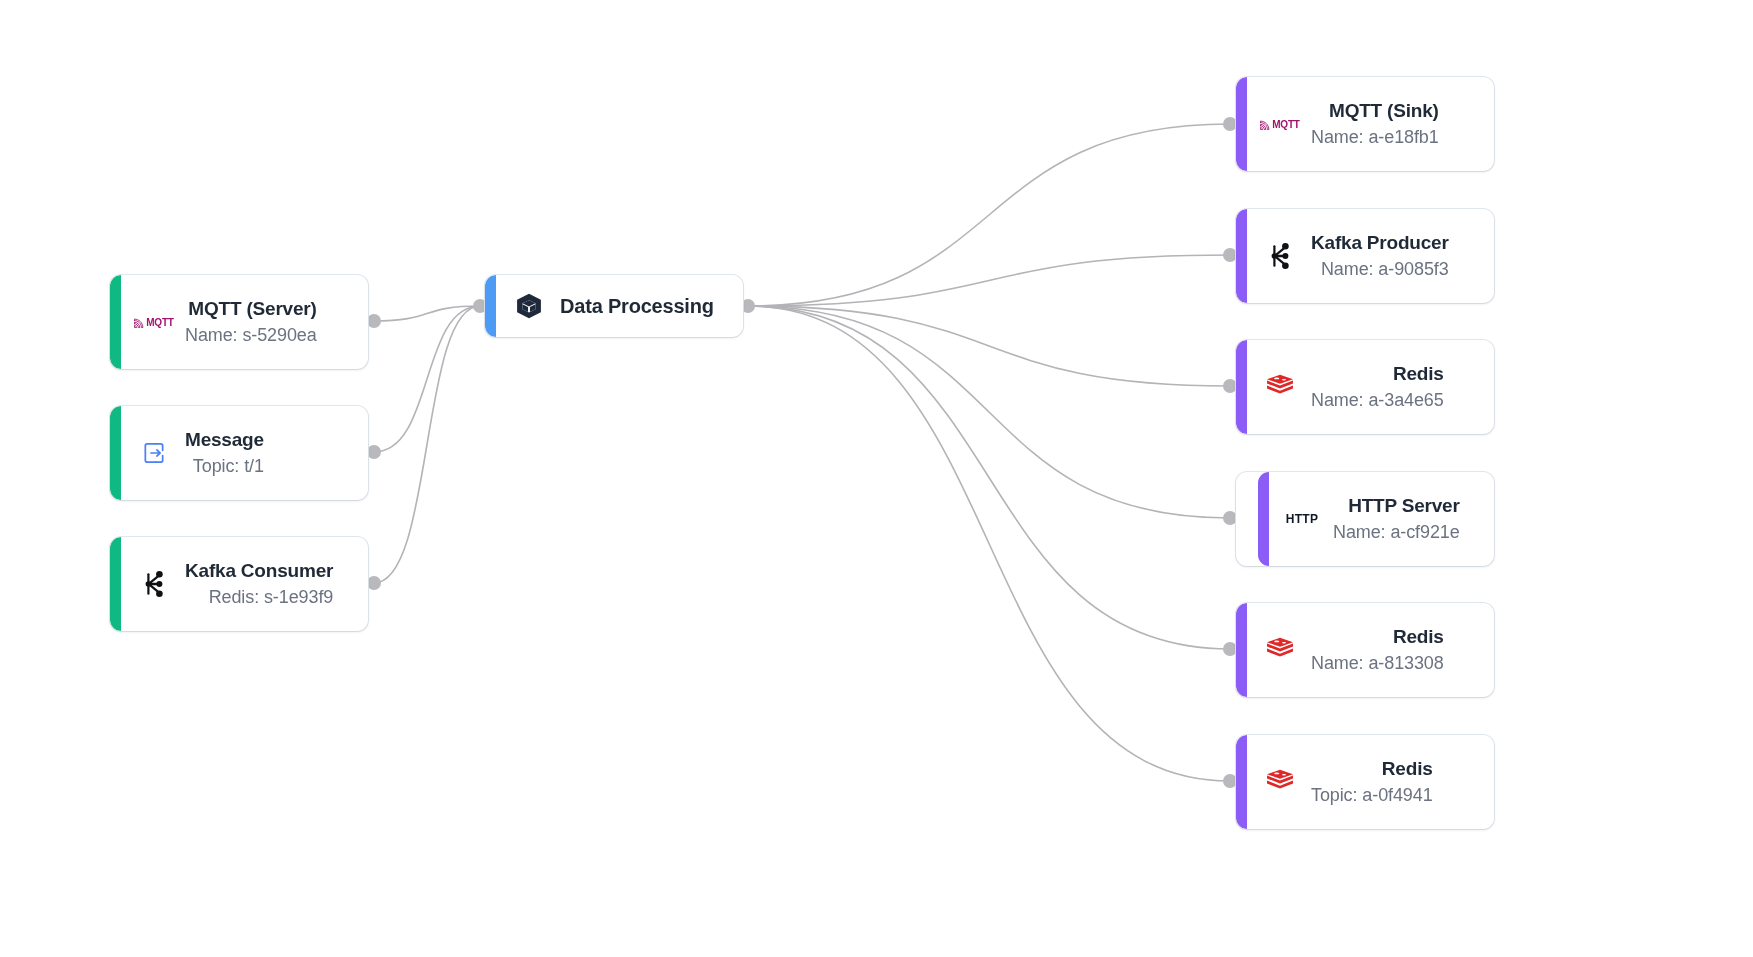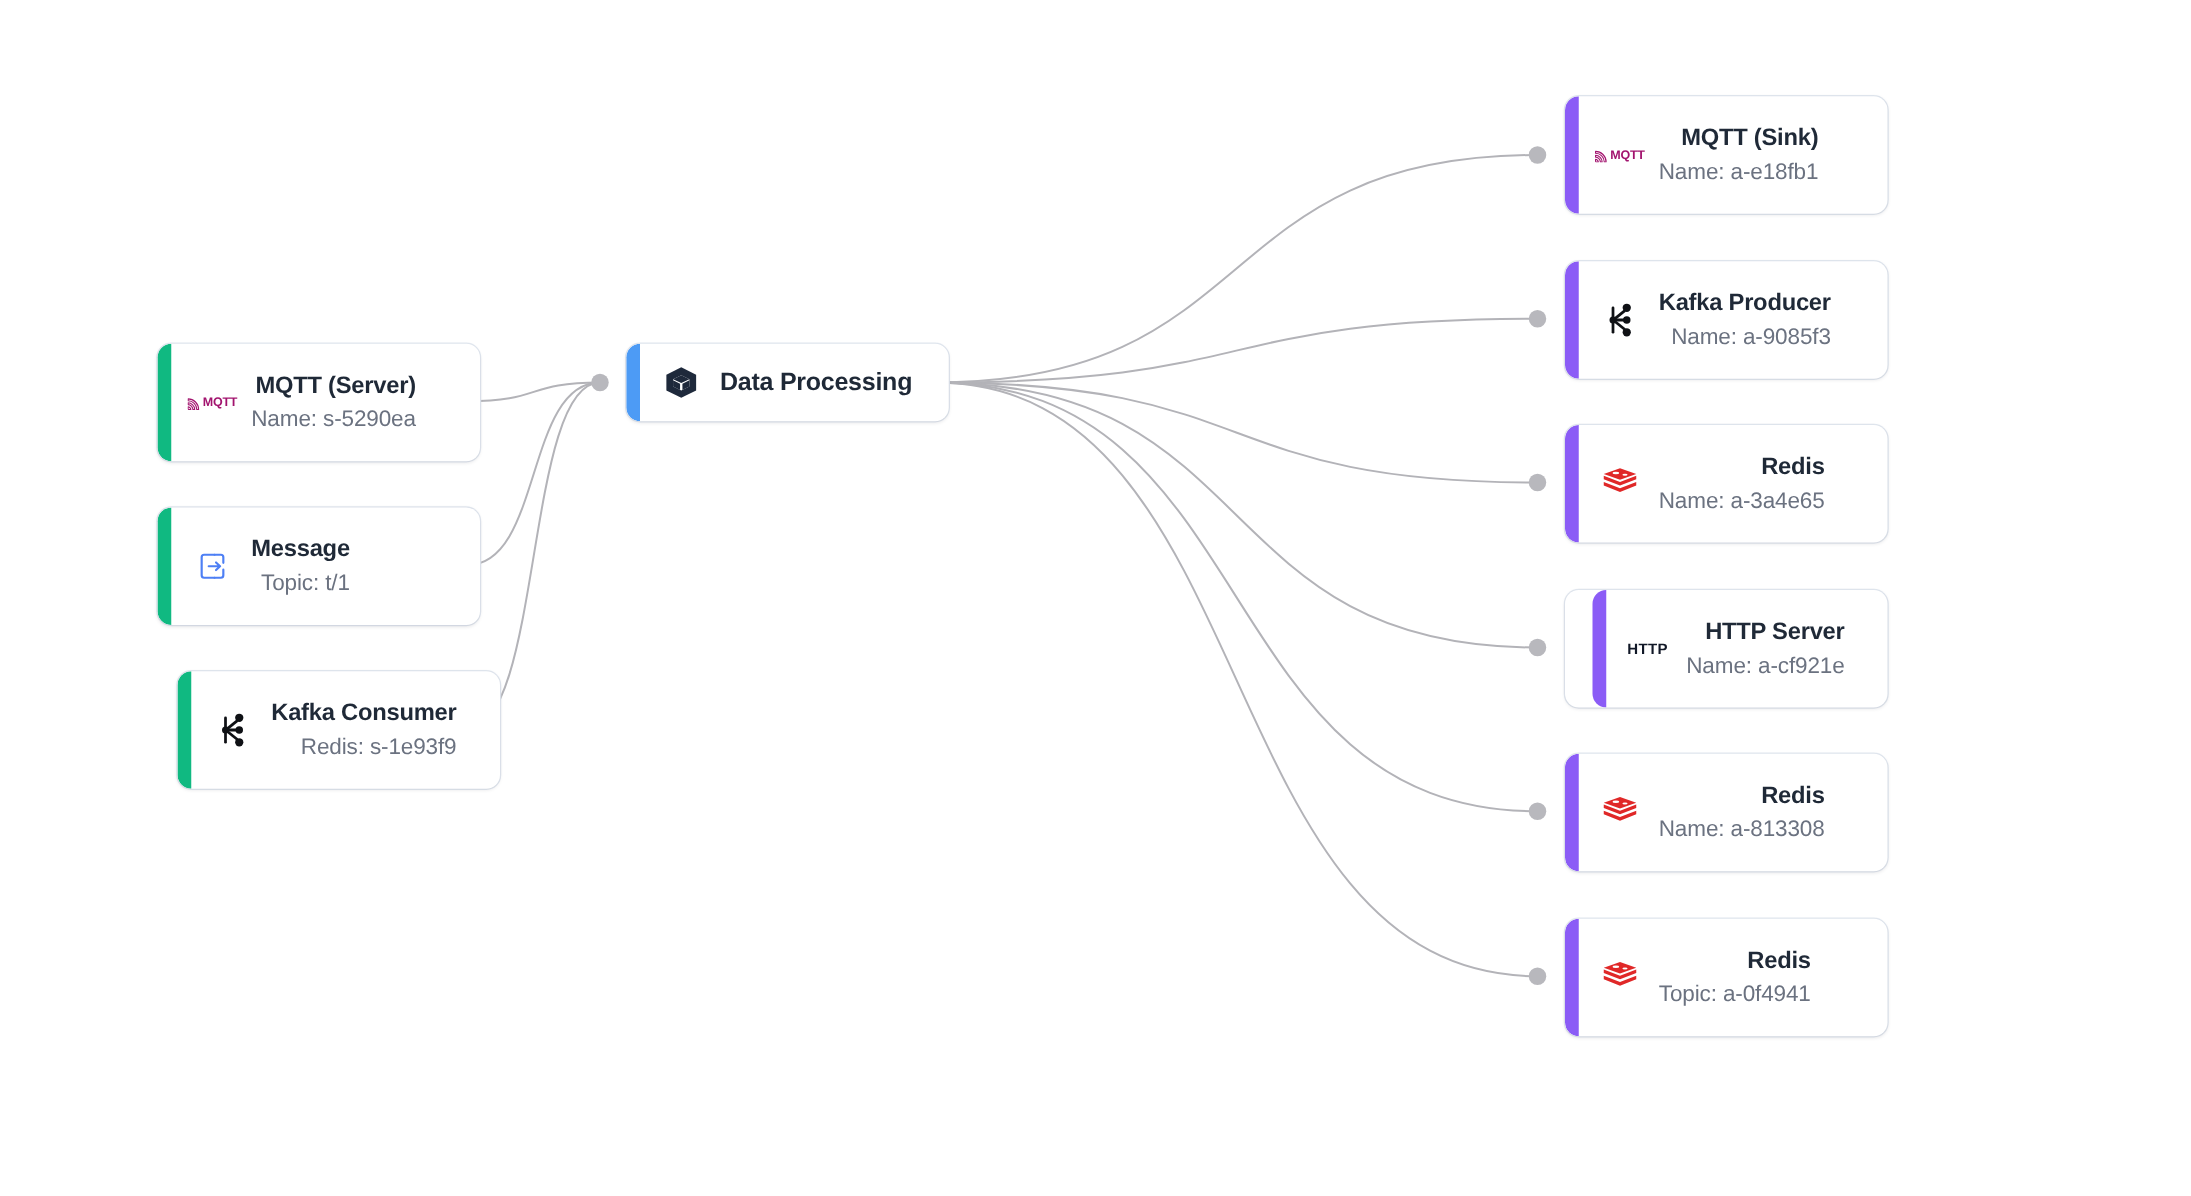--- a/index.html
+++ b/index.html
@@ -13,21 +13,20 @@
   #edge-layer { position: absolute; inset: 0; width: 1753px; height: 957px; pointer-events: none; }
 
   .node {
     position: absolute;
     display: flex;
     align-items: stretch;
     background: #ffffff;
     border-radius: 11px;
     box-shadow: 0 1px 3px rgba(16,24,40,.10), 0 0 0 1px rgba(226,232,240,.95);
     overflow: hidden;
-    margin-left: 16px;
   }
   .accent { width: 11px; flex: 0 0 11px; border-radius: 11px 0 0 11px; }
   .node-body { display: flex; align-items: center; gap: 14px; padding: 14px 22px 14px 16px; flex: 1; }
   .icon-wrap {
     width: 34px; height: 34px; flex: 0 0 34px;
     display: flex; align-items: center; justify-content: center;
   }
   .node-text { display: flex; flex-direction: column; justify-content: center; gap: 5px; text-align: right; }
   .node-title { font-size: 19px; font-weight: 700; color: #1f2937; letter-spacing: -.2px; white-space: nowrap; }
   .node-sub { font-size: 18px; font-weight: 400; color: #6b7280; letter-spacing: -.1px; white-space: nowrap; }
@@ -95,21 +94,21 @@
               <path d="M13.5 3.5h4.7A1.8 1.8 0 0 1 20 5.3v4.2M13.5 20.5h4.7a1.8 1.8 0 0 0 1.8-1.8v-4.2" stroke="#4d7ff5" stroke-width="1.6" stroke-linecap="round"></path>
               <path d="M9.2 12h8.4M14.6 9.2 17.6 12l-3 2.8" stroke="#4d7ff5" stroke-width="1.6" stroke-linecap="round" stroke-linejoin="round"></path>
             </svg>
           </div>
           <div class="node-text">
             <div class="node-title">Message</div>
             <div class="node-sub">Topic: t/1</div>
           </div>
         </div>
       </div>
-      <div class="node src" style="left: 126px; top: 537px;">
+      <div class="node src" style="left: 110px; top: 537px;">
         <div class="accent" style="background: rgb(16, 185, 129);"></div>
         <div class="node-body">
           <div class="icon-wrap">
             <svg width="24" height="28" viewBox="0 0 24 28">
               <g fill="#0f1115">
                 <circle cx="17.4" cy="4.2" r="3.3"></circle>
                 <circle cx="17.4" cy="23.8" r="3.3"></circle>
                 <circle cx="17.4" cy="14" r="3.0"></circle>
                 <circle cx="6.4" cy="14" r="2.8"></circle>
                 <rect x="5.3" y="3.2" width="2.2" height="21.6" rx="1.1"></rect>

